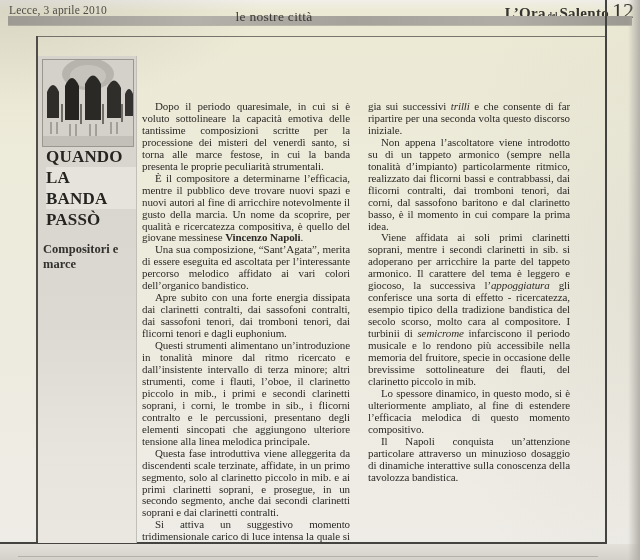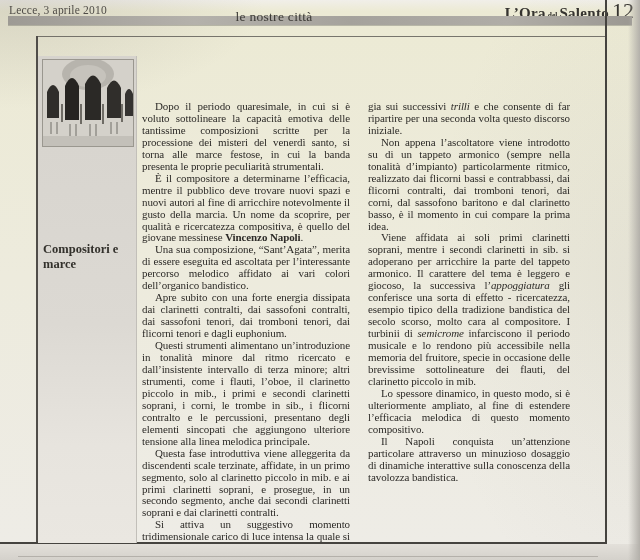--- a/index.html
+++ b/index.html
@@ -108,20 +108,25 @@
           <line x1="14" y1="62" x2="14" y2="74"></line>
         <line x1="27" y1="64" x2="27" y2="76"></line>
           <line x1="33" y1="64" x2="33" y2="76"></line>
         <line x1="47" y1="64" x2="47" y2="76"></line>
           <line x1="53" y1="64" x2="53" y2="76"></line>
         <line x1="68" y1="62" x2="68" y2="74"></line>
           <line x1="74" y1="62" x2="74" y2="74"></line>
       </g>
       <rect x="0" y="76" width="90" height="10" fill="#c3c0b9"></rect>
     </svg>
+    <div class="rubric">
+      <div>QUANDO</div>
+      <div class="mid">LA BANDA</div>
+      <div>PASSÒ</div>
+    </div>
     <div class="sub">Compositori e marce</div>
   </div>
 
 
   <div class="col col-left">
       <p>Dopo il periodo quaresimale, in cui si è voluto sottolineare la capacità emotiva delle tantissime composizioni scritte per la processione dei misteri del venerdì santo, si torna alle marce festose, in cui la banda presenta le proprie peculiarità strumentali.</p>
       <p>È il compositore a determinarne l’efficacia, mentre il pubblico deve trovare nuovi spazi e nuovi autori al fine di arricchire notevolmente il gusto della marcia. Un nome da scoprire, per qualità e ricercatezza compositiva, è quello del giovane messinese <b>Vincenzo Napoli</b>.</p>
       <p>Una sua composizione, “Sant’Agata”, merita di essere eseguita ed ascoltata per l’interessante percorso melodico affidato ai vari colori dell’organico bandistico.</p>
       <p>Apre subito con una forte energia dissipata dai clarinetti contralti, dai sassofoni contralti, dai sassofoni tenori, dai tromboni tenori, dai flicorni tenori e dagli euphonium.</p>
       <p>Questi strumenti alimentano un’introduzione in tonalità minore dal ritmo ricercato e dall’insistente intervallo di terza minore; altri strumenti, come i flauti, l’oboe, il clarinetto piccolo in mib., i primi e secondi clarinetti soprani, i corni, le trombe in sib., i flicorni contralto e le percussioni, presentano degli elementi sincopati che aggiungono ulteriore tensione alla linea melodica principale.</p>

